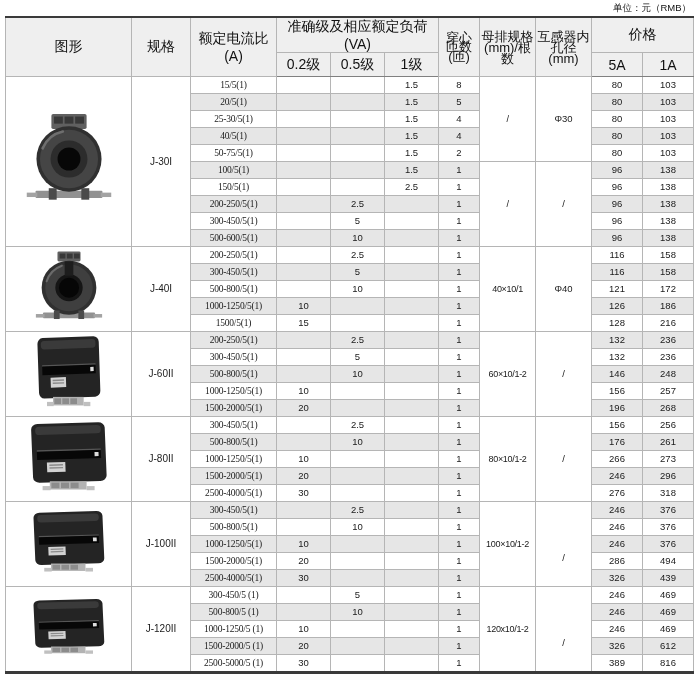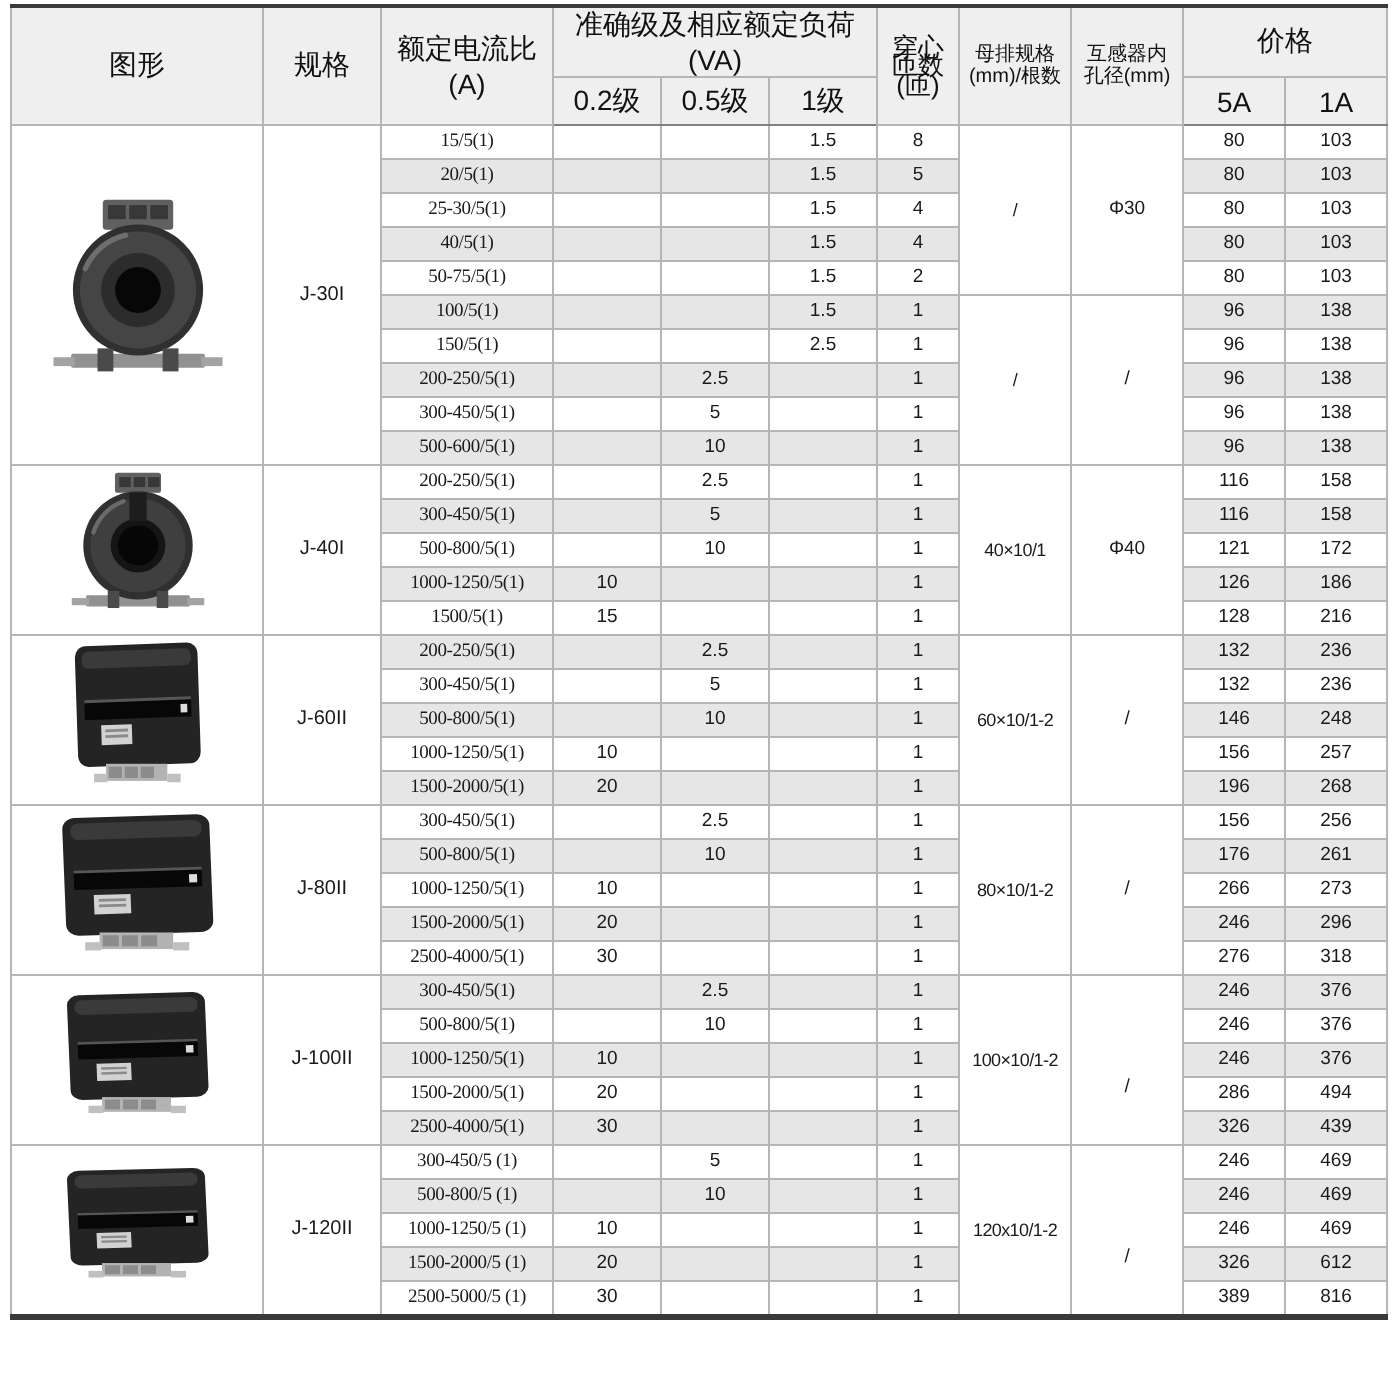--- a/index.html
+++ b/index.html
@@ -21,21 +21,21 @@
   }
   th, td {
     border:1px solid #b5b5b5; padding:0; text-align:center;
     vertical-align:middle; font-weight:normal; overflow:hidden;
   }
   thead th { background:#efefef; font-size:14px; color:#111; }
   thead tr.h1 th { height:26px; }
   thead tr.h2 th { height:24px; border-bottom:1px solid #808080;margin-top:41px; }
   th.pre { white-space:pre-line; }
   th.turns-h { font-size:13px; line-height:9.5px; }
-  th.two-line { font-size:10px; line-height:11px; }
+  th.two-line { font-size:13px; line-height:11px; }
   tbody td { font-size:9.5px; height:17px; line-height:16px; }
   td.alt { background:#e6e6e6; }
   tbody.group tr:first-child td { border-top:1px solid #7d7d7d; }
   td.ratio { letter-spacing:-0.2px;font-family:Liberation Serif, serif; }
   td.busbar { font-size:9px; letter-spacing:-0.3px; }
   td.model { font-size:10px; }
   td.bore-low { vertical-align:bottom; padding-bottom:20px; }
   td.img-cell { background:#fff; }
   .icon { display:inline-block; line-height:0; }
   .icon svg { display:block; }
@@ -43,20 +43,21 @@
   .icon-j40i svg  { width:72px; height:74px; }
   .icon-j60ii svg { width:80px; height:74px; }
   .icon-j80ii svg { width:96px; height:72px; }
   .icon-j100ii svg{ width:90px; height:64px; }
   .icon-j120ii svg{ width:90px; height:58px; }
 </style>
 </head>
 <body>
 
 <div class="page">
+  <div class="unit-note">单位：元（RMB）</div>
 
   <table class="spec">
     <colgroup>
       <col style="width:126px">
         <col style="width:59px">
         <col style="width:86px">
       <col style="width:54px">
         <col style="width:54px">
         <col style="width:54px">
       <col style="width:41px">

